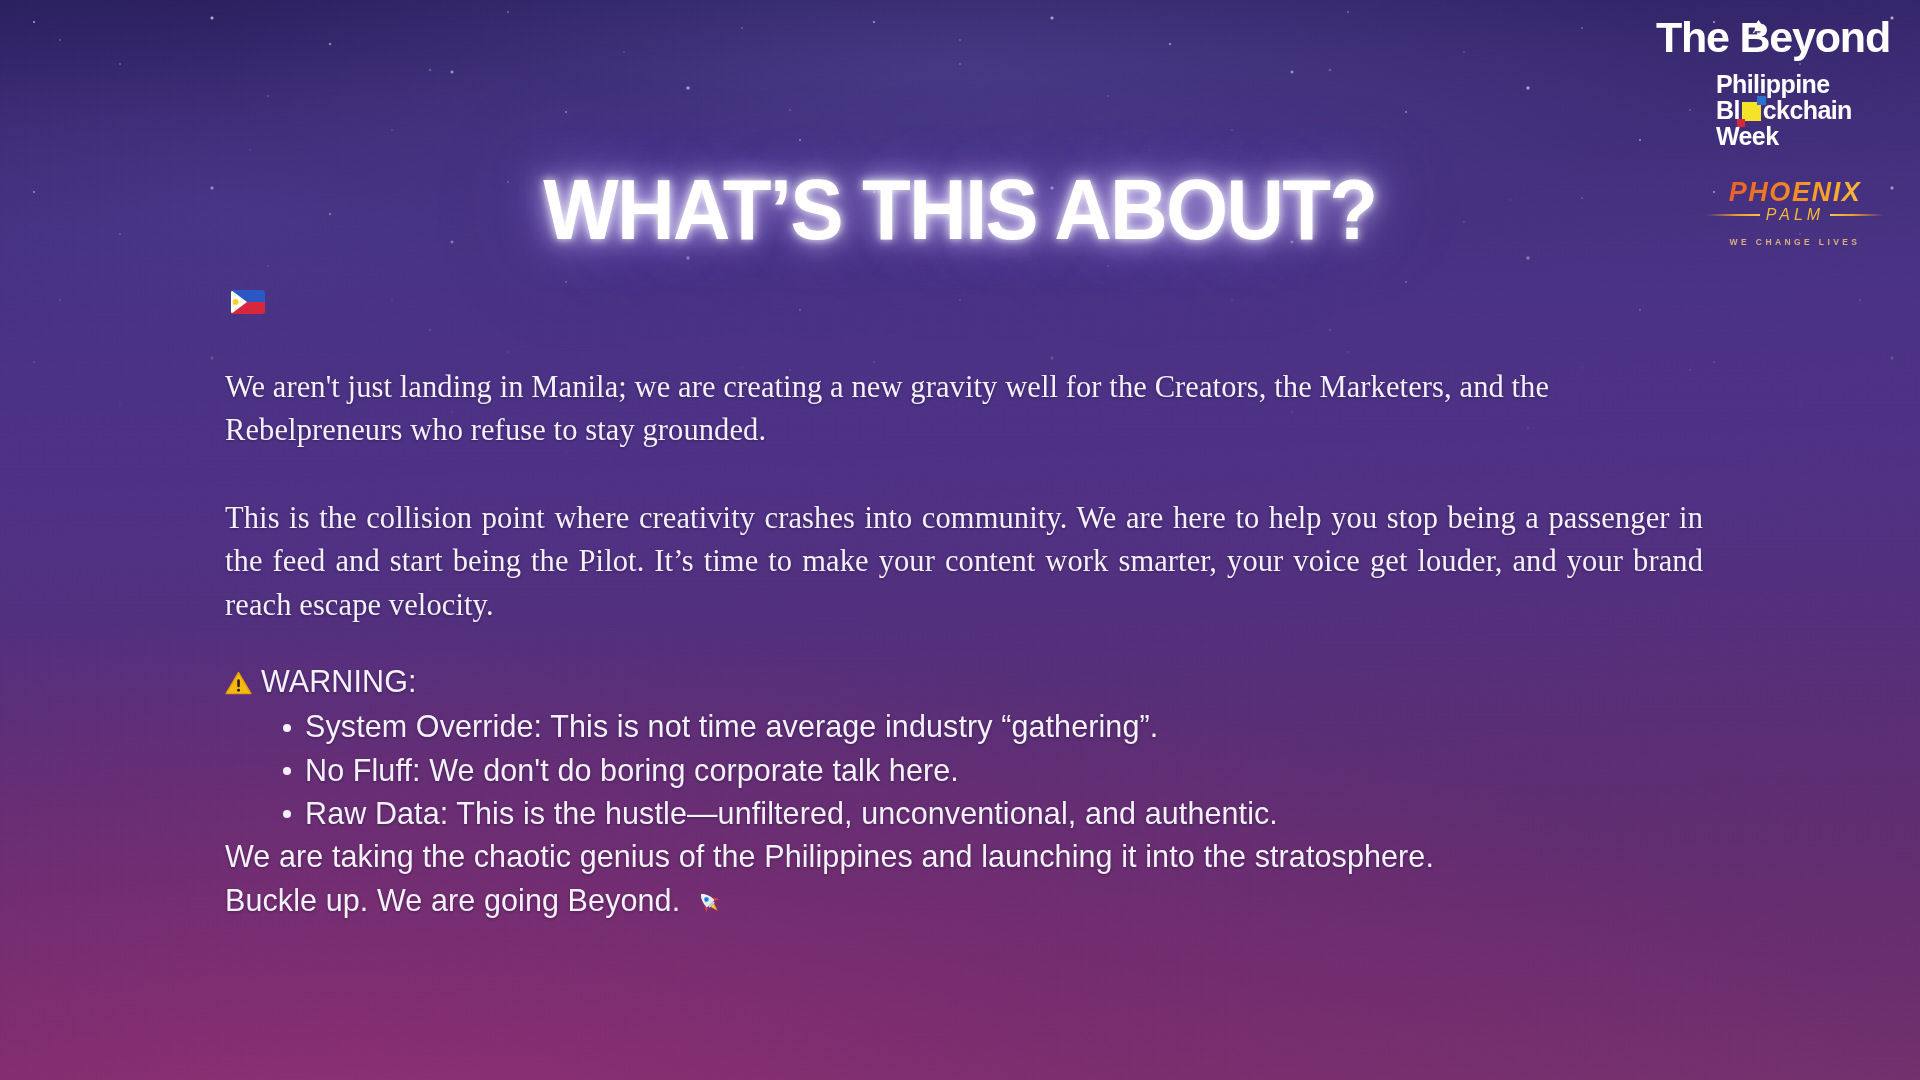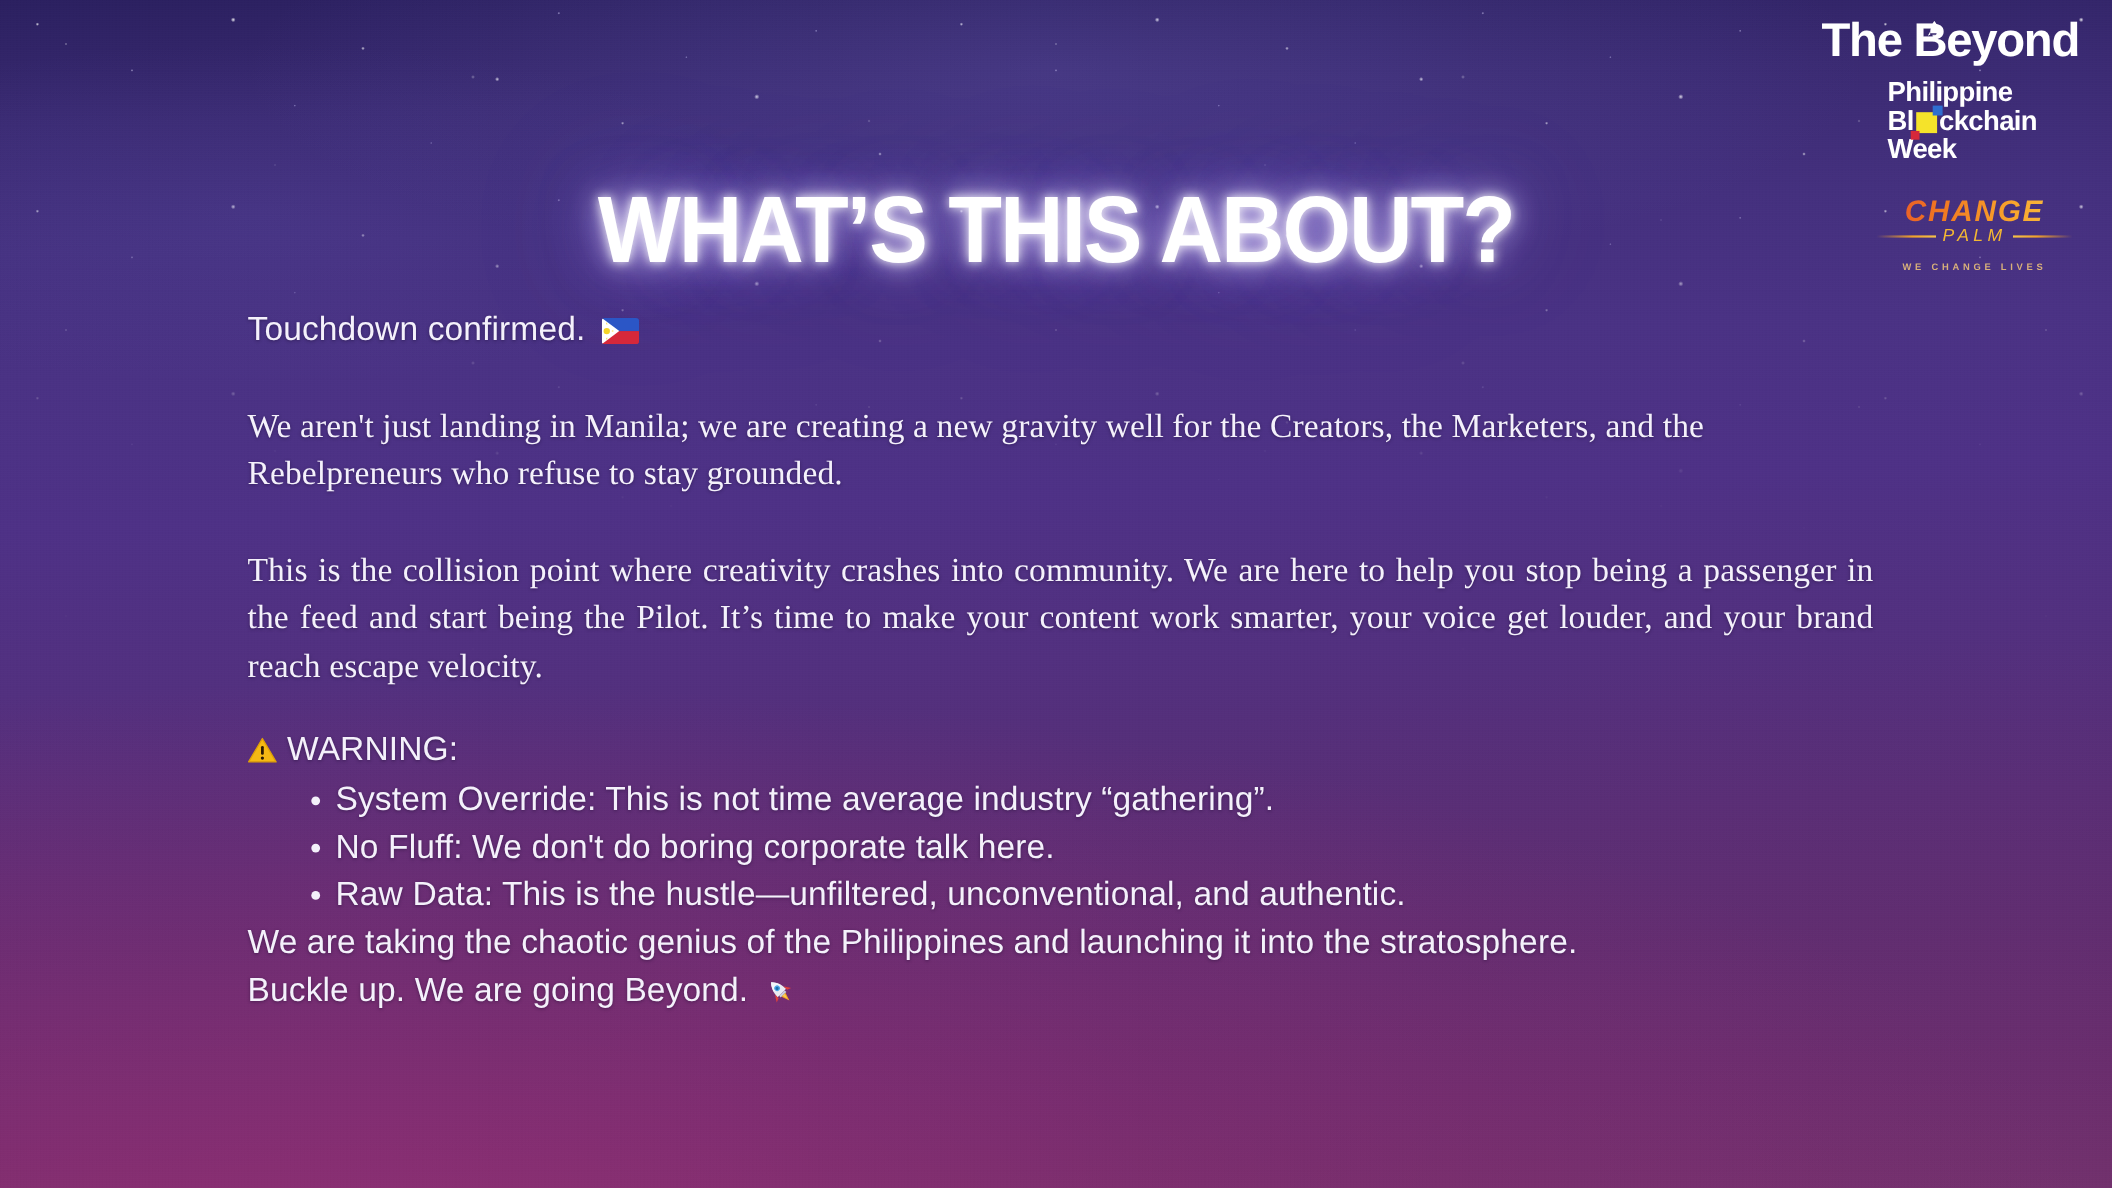--- a/index.html
+++ b/index.html
@@ -339,39 +339,38 @@
       <span class="pbw-line">Philippine</span>
       <span class="pbw-blockchain">
         <span>Bl</span>
         <span class="pbw-o"></span>
         <span>ckchain</span>
       </span>
       <span class="pbw-line">Week</span>
     </div>
 
     <div class="phoenix-logo">
-      <span class="phoenix-word">CHANGE</span>
+      <span class="phoenix-word">PHOENIX</span>
       <span class="phoenix-palm-row">
         <span class="phoenix-rule"></span>
         <span class="phoenix-palm">PALM</span>
         <span class="phoenix-rule right"></span>
       </span>
       <span class="phoenix-tag">WE CHANGE LIVES</span>
     </div>
 
   </div>
 
   <div class="title-wrap">
     <h1 class="title">WHAT’S THIS ABOUT?</h1>
   </div>
 
   <div class="body-copy">
 
     <p class="para">
-      <span>Touchdown confirmed.</span>
       <span class="flag-icon">
         <svg viewBox="0 0 34 24" xmlns="http://www.w3.org/2000/svg">
           <rect x="0" y="0" width="34" height="12" fill="#2b56c6"></rect>
           <rect x="0" y="12" width="34" height="12" fill="#d6283a"></rect>
           <path d="M0 0 L16 12 L0 24 Z" fill="#ffffff"></path>
           <circle cx="4.6" cy="12" r="2.9" fill="#f5d327"></circle>
           <path d="M4.6 4 L5.3 6.2 L4.6 5.6 L3.9 6.2 Z" fill="#f5d327"></path>
           <path d="M4.6 20 L5.3 17.8 L4.6 18.4 L3.9 17.8 Z" fill="#f5d327"></path>
           <path d="M11.2 12 L9.0 12.7 L9.6 12 L9.0 11.3 Z" fill="#f5d327"></path>
         </svg>

